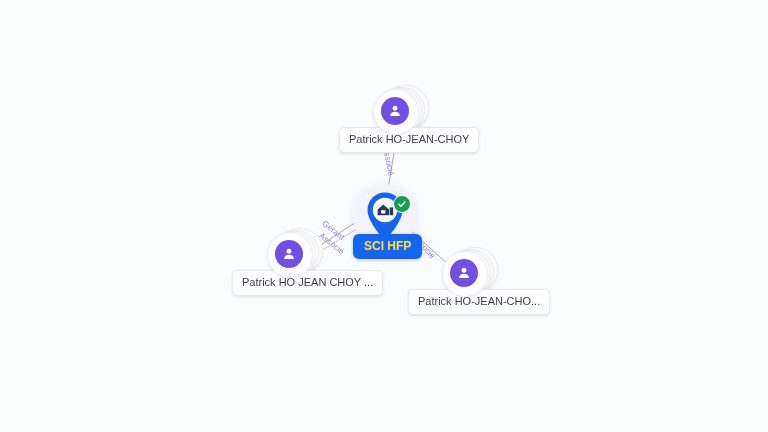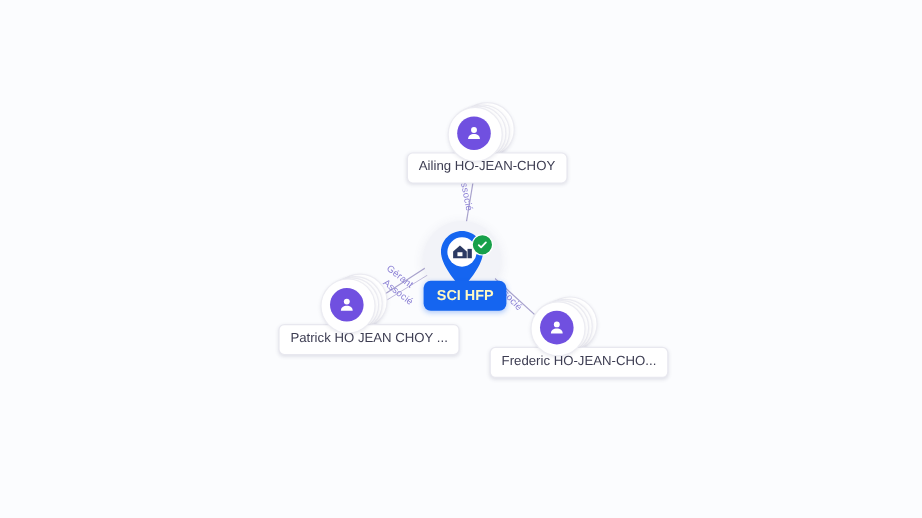--- a/index.html
+++ b/index.html
@@ -105,21 +105,21 @@
     z-index: 7;
     display: flex;
     align-items: center;
     justify-content: center;
   }
 
   .company-label {
     position: absolute;
     white-space: nowrap;
     background: #1565f0;
-    color: #fef9c3;
+    color: #fde047;
     border-radius: 6px;
     font-size: 12px;
     font-weight: bold;
     line-height: 1;
     padding: 6px 11px 7px 11px;
     z-index: 6;
     box-shadow: 0 1px 4px rgba(21,101,240,0.30);
   }
 
   
@@ -173,21 +173,21 @@
       <div class="stack-card s2"></div>
       <div class="stack-card s1"></div>
       <div class="stack-card s0"></div>
       <div class="avatar-circle">
         <svg width="16" height="16" viewBox="0 0 24 24">
           <circle cx="12" cy="8" r="3.7" fill="#ffffff"></circle>
           <path d="M4.6 19.4c0-4.1 3.3-6.3 7.4-6.3s7.4 2.2 7.4 6.3z" fill="#ffffff"></path>
         </svg>
       </div>
     </div>
-    <div class="node-label" style="left:-58px; top:14px;">Ailing HO-JEAN-CHOY</div>
+    <div class="node-label" style="left:-58px; top:14px;">Patrick HO-JEAN-CHOY</div>
   </div>
 
   <div class="node" style="left:291px; top:256px;">
     <div class="person-stack">
       <div class="stack-card s3"></div>
       <div class="stack-card s2"></div>
       <div class="stack-card s1"></div>
       <div class="stack-card s0"></div>
       <div class="avatar-circle">
         <svg width="16" height="16" viewBox="0 0 24 24">
@@ -205,21 +205,21 @@
       <div class="stack-card s2"></div>
       <div class="stack-card s1"></div>
       <div class="stack-card s0"></div>
       <div class="avatar-circle">
         <svg width="16" height="16" viewBox="0 0 24 24">
           <circle cx="12" cy="8" r="3.7" fill="#ffffff"></circle>
           <path d="M4.6 19.4c0-4.1 3.3-6.3 7.4-6.3s7.4 2.2 7.4 6.3z" fill="#ffffff"></path>
         </svg>
       </div>
     </div>
-    <div class="node-label" style="left:-58px; top:14px;">Frederic HO-JEAN-CHO...</div>
+    <div class="node-label" style="left:-58px; top:14px;">Patrick HO-JEAN-CHO...</div>
   </div>
 
   <div class="node" style="left:385px; top:216px;">
 
     <div class="company-halo"></div>
 
     <div class="company-pin">
       <svg width="44" height="56" viewBox="0 0 44 56">
         <path d="M22 2.5c-9.7 0-17.5 7.8-17.5 17.5 0 11.5 13.9 26.5 16.3 29.1
                  a1.6 1.6 0 0 0 2.4 0C25.6 46.5 39.5 31.5 39.5 20

